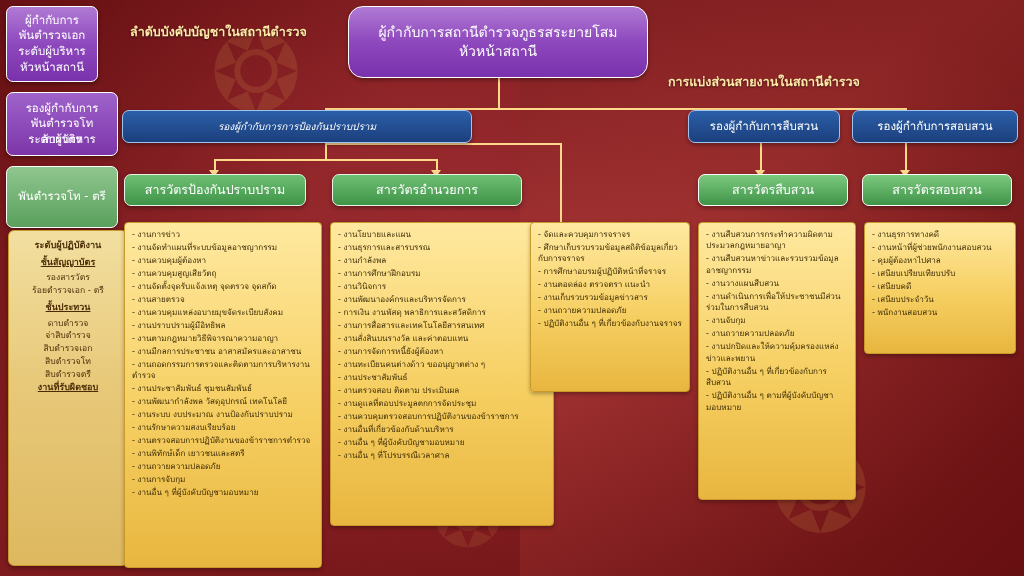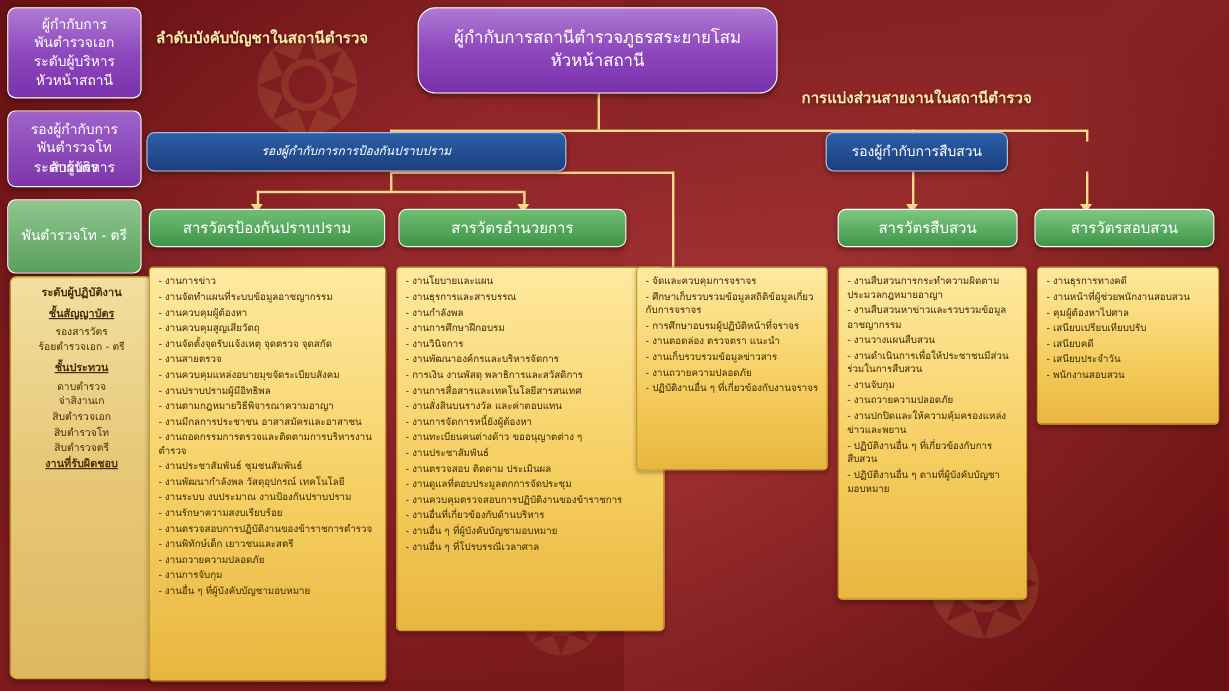--- a/index.html
+++ b/index.html
@@ -95,21 +95,21 @@
   <div class="arrow" style="left:209px;top:170px;"></div>
   <div class="arrow" style="left:431px;top:170px;"></div>
   <div class="ln-v" style="left:760px;top:143px;height:29px;"></div>
   <div class="arrow" style="left:755px;top:170px;"></div>
   <div class="ln-v" style="left:905px;top:143px;height:29px;"></div>
   <div class="arrow" style="left:900px;top:170px;"></div>
 
   <div class="ln-v" style="left:560px;top:143px;height:95px;"></div>
   <div class="ln-h" style="left:325px;top:143px;width:236px;"></div>
 
-  <div class="box purple" style="left:6px;top:6px;width:112px;height:76px;flex-direction:column;">
+  <div class="box purple" style="left:6px;top:6px;width:92px;height:76px;flex-direction:column;">
     <span>ผู้กำกับการ</span>
     <span>พันตำรวจเอก</span>
     <span>ระดับผู้บริหาร</span>
     <span>หัวหน้าสถานี</span>
   </div>
   <div class="box purple-dark" style="left:6px;top:92px;width:112px;height:64px;flex-direction:column;">
     <span>รองผู้กำกับการ</span>
     <span>พันตำรวจโท</span>
     <span>ระดับผู้บริหาร</span>
   </div>
@@ -119,43 +119,46 @@
     <span>ระดับผู้บริหาร</span>
   </div>
 
   <div class="leftcard">
     <div class="t">ระดับผู้ปฏิบัติงาน</div>
     <div class="u">ชั้นสัญญาบัตร</div>
     <div class="ln">รองสารวัตร</div>
     <div class="ln">ร้อยตำรวจเอก - ตรี</div>
     <div class="u">ชั้นประทวน</div>
     <div class="ln">ดาบตำรวจ</div>
-    <div class="ln">จ่าสิงานเก</div>
+    <div class="ln">จ่าสิบตำรวจ</div>
     <div class="ln">สิบตำรวจเอก</div>
     <div class="ln">สิบตำรวจโท</div>
     <div class="ln">สิบตำรวจตรี</div>
     <div class="u" style="margin-top:0;">งานที่รับผิดชอบ</div>
   </div>
 
   <div class="hdrlabel" style="left:130px;top:22px;">ลำดับบังคับบัญชาในสถานีตำรวจ</div>
   <div class="hdrlabel" style="left:668px;top:72px;">การแบ่งส่วนสายงานในสถานีตำรวจ</div>
 
   <div class="box purple" style="left:348px;top:6px;width:300px;height:72px;flex-direction:column;font-size:14px;border-radius:15px;">
     <span>ผู้กำกับการสถานีตำรวจภูธรสระยายโสม</span>
     <span>หัวหน้าสถานี</span>
   </div>
 
   <div class="box blue" style="left:122px;top:110px;width:350px;height:33px;font-size:10px;font-style:italic;">
     <span>รองผู้กำกับการการป้องกันปราบปราม</span>
   </div>
   <div class="box blue" style="left:688px;top:110px;width:152px;height:33px;font-size:11.5px;">
     <span>รองผู้กำกับการสืบสวน</span>
   </div>
-
-  <div class="box green" style="left:124px;top:174px;width:197px;height:32px;font-size:12.5px;">
+  <div class="box blue" style="left:852px;top:110px;width:166px;height:33px;font-size:11.5px;">
+    <span>รองผู้กำกับการสอบสวน</span>
+  </div>
+
+  <div class="box green" style="left:124px;top:174px;width:182px;height:32px;font-size:12.5px;">
     <span>สารวัตรป้องกันปราบปราม</span>
   </div>
   <div class="box green" style="left:332px;top:174px;width:190px;height:32px;font-size:12.5px;">
     <span>สารวัตรอำนวยการ</span>
   </div>
   <div class="box green-s" style="left:698px;top:174px;width:150px;height:32px;font-size:12.5px;">
     <span>สารวัตรสืบสวน</span>
   </div>
   <div class="box green-s" style="left:862px;top:174px;width:150px;height:32px;font-size:12.5px;">
     <span>สารวัตรสอบสวน</span>

